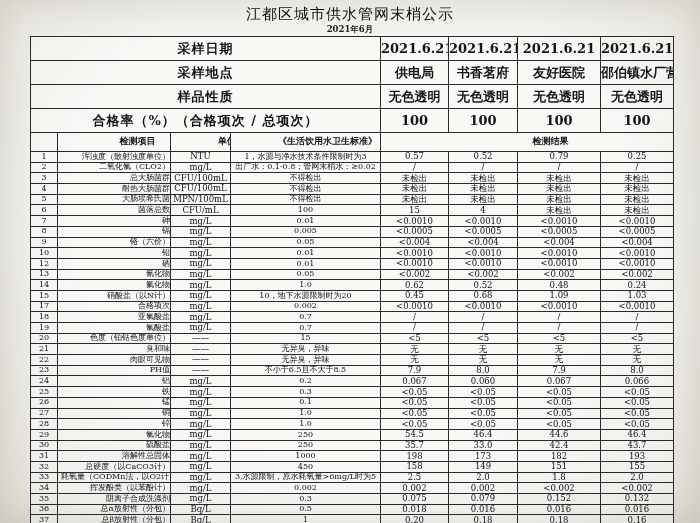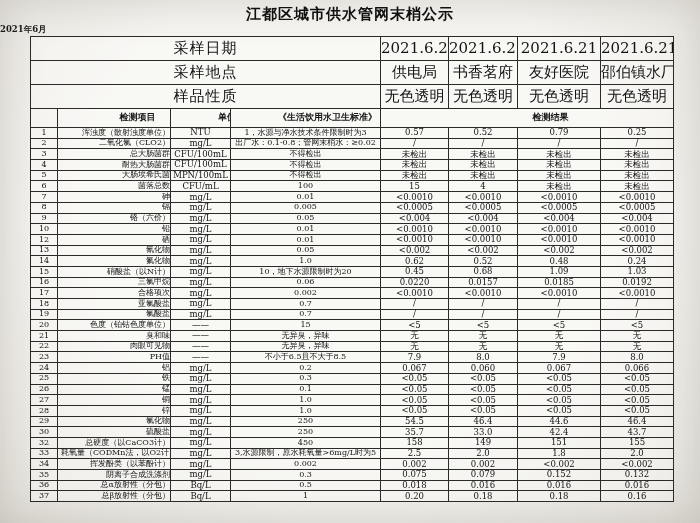--- a/index.html
+++ b/index.html
@@ -11,40 +11,40 @@
     overflow: hidden;
     color:#161616;
   }
   .page {
     position:absolute; left:0; top:0; width:700px; height:523px;
     background: radial-gradient(ellipse at 50% 40%, #f5f4f0 55%, #e9e7e1 85%, #dfddd6 100%);
     box-shadow: inset 0 0 40px rgba(120,115,105,0.25);
   }
   .title {
     position:absolute; top:5px; left:0; width:700px;
-    text-align:center; font-size:15px; font-weight:bold;
+    text-align:center; font-size:15px; font-weight:normal;
     letter-spacing:1px; color:#101010;
   }
   .subtitle {
     position:absolute; top:24px; left:0; width:700px;
-    text-align:left; font-size:8.5px; font-weight:bold; color:#1c1c1c;
+    text-align:center; font-size:8.5px; font-weight:bold; color:#1c1c1c;
   }
   table.report {
     position:absolute; left:30px; top:36px;
     width:643px; border-collapse:collapse; table-layout:fixed;
     background: rgba(255,255,255,0.35);
   }
   td {
     border:1px solid #2b2a28;
     text-align:center; vertical-align:middle;
     overflow:hidden; white-space:nowrap;
     font-size:8.5px; line-height:1.05; padding:0;
     color:#141414;
   }
-  tr[data-name="info-row"] td { height:24px; font-weight:normal; font-size:15px; }
+  tr[data-name="info-row"] td { height:24px; font-weight:bold; font-size:13px; }
   td.info-label { letter-spacing:1px; }
   tr[data-name="header-row"] td { height:19px; font-weight:bold; font-size:9px;padding-left:47px; }
   tr[data-name="table-row"] td { height:10.7px; }
   td.c-item { text-align:right; padding-left:3px; font-size:8px; }
   td.c-std { font-size:8px;text-align:center; }
   td.c-no { font-size:8px; }
 </style>
 </head>
 <body>
 
@@ -78,20 +78,27 @@
           <td data-name="info-value">友好医院</td>
           <td data-name="info-value">邵伯镇水厂营业所</td>
         </tr>
         <tr data-name="info-row">
           <td data-name="info-label" class="info-label" colspan="4">样品性质</td>
           <td data-name="info-value">无色透明</td>
           <td data-name="info-value">无色透明</td>
           <td data-name="info-value">无色透明</td>
           <td data-name="info-value">无色透明</td>
         </tr>
+        <tr data-name="info-row">
+          <td data-name="info-label" class="info-label" colspan="4">合格率（%）（合格项次 / 总项次）</td>
+          <td data-name="info-value">100</td>
+          <td data-name="info-value">100</td>
+          <td data-name="info-value">100</td>
+          <td data-name="info-value">100</td>
+        </tr>
         <tr data-name="header-row">
           <td data-name="column-header-no">序号</td>
           <td data-name="column-header-item">检测项目</td>
           <td data-name="column-header-unit">单位</td>
           <td data-name="column-header-standard">《生活饮用水卫生标准》 GB5749</td>
           <td data-name="column-header-results" colspan="4">检测结果</td>
         </tr>
         <tr data-name="table-row">
           <td data-name="cell-no" class="c-no">1</td>
           <td data-name="cell-item" class="c-item">浑浊度（散射浊度单位）</td>
@@ -226,30 +233,20 @@
           <td data-name="cell-no" class="c-no">15</td>
           <td data-name="cell-item" class="c-item">硝酸盐（以N计）</td>
           <td data-name="cell-unit" class="c-unit">mg/L</td>
           <td data-name="cell-standard" class="c-std">10，地下水源限制时为20</td>
           <td data-name="cell-result" class="c-res">0.45</td>
           <td data-name="cell-result" class="c-res">0.68</td>
           <td data-name="cell-result" class="c-res">1.09</td>
           <td data-name="cell-result" class="c-res">1.03</td>
         </tr>
         <tr data-name="table-row">
-          <td data-name="cell-no" class="c-no">16</td>
-          <td data-name="cell-item" class="c-item">三氯甲烷</td>
-          <td data-name="cell-unit" class="c-unit">mg/L</td>
-          <td data-name="cell-standard" class="c-std">0.06</td>
-          <td data-name="cell-result" class="c-res">0.0220</td>
-          <td data-name="cell-result" class="c-res">0.0157</td>
-          <td data-name="cell-result" class="c-res">0.0185</td>
-          <td data-name="cell-result" class="c-res">0.0192</td>
-        </tr>
-        <tr data-name="table-row">
           <td data-name="cell-no" class="c-no">17</td>
           <td data-name="cell-item" class="c-item">合格项次</td>
           <td data-name="cell-unit" class="c-unit">mg/L</td>
           <td data-name="cell-standard" class="c-std">0.002</td>
           <td data-name="cell-result" class="c-res">&lt;0.0010</td>
           <td data-name="cell-result" class="c-res">&lt;0.0010</td>
           <td data-name="cell-result" class="c-res">&lt;0.0010</td>
           <td data-name="cell-result" class="c-res">&lt;0.0010</td>
         </tr>
         <tr data-name="table-row">
@@ -376,20 +373,30 @@
           <td data-name="cell-no" class="c-no">30</td>
           <td data-name="cell-item" class="c-item">硫酸盐</td>
           <td data-name="cell-unit" class="c-unit">mg/L</td>
           <td data-name="cell-standard" class="c-std">250</td>
           <td data-name="cell-result" class="c-res">35.7</td>
           <td data-name="cell-result" class="c-res">33.0</td>
           <td data-name="cell-result" class="c-res">42.4</td>
           <td data-name="cell-result" class="c-res">43.7</td>
         </tr>
         <tr data-name="table-row">
+          <td data-name="cell-no" class="c-no">31</td>
+          <td data-name="cell-item" class="c-item">溶解性总固体</td>
+          <td data-name="cell-unit" class="c-unit">mg/L</td>
+          <td data-name="cell-standard" class="c-std">1000</td>
+          <td data-name="cell-result" class="c-res">198</td>
+          <td data-name="cell-result" class="c-res">173</td>
+          <td data-name="cell-result" class="c-res">182</td>
+          <td data-name="cell-result" class="c-res">193</td>
+        </tr>
+        <tr data-name="table-row">
           <td data-name="cell-no" class="c-no">32</td>
           <td data-name="cell-item" class="c-item">总硬度（以CaCO3计）</td>
           <td data-name="cell-unit" class="c-unit">mg/L</td>
           <td data-name="cell-standard" class="c-std">450</td>
           <td data-name="cell-result" class="c-res">158</td>
           <td data-name="cell-result" class="c-res">149</td>
           <td data-name="cell-result" class="c-res">151</td>
           <td data-name="cell-result" class="c-res">155</td>
         </tr>
         <tr data-name="table-row">

